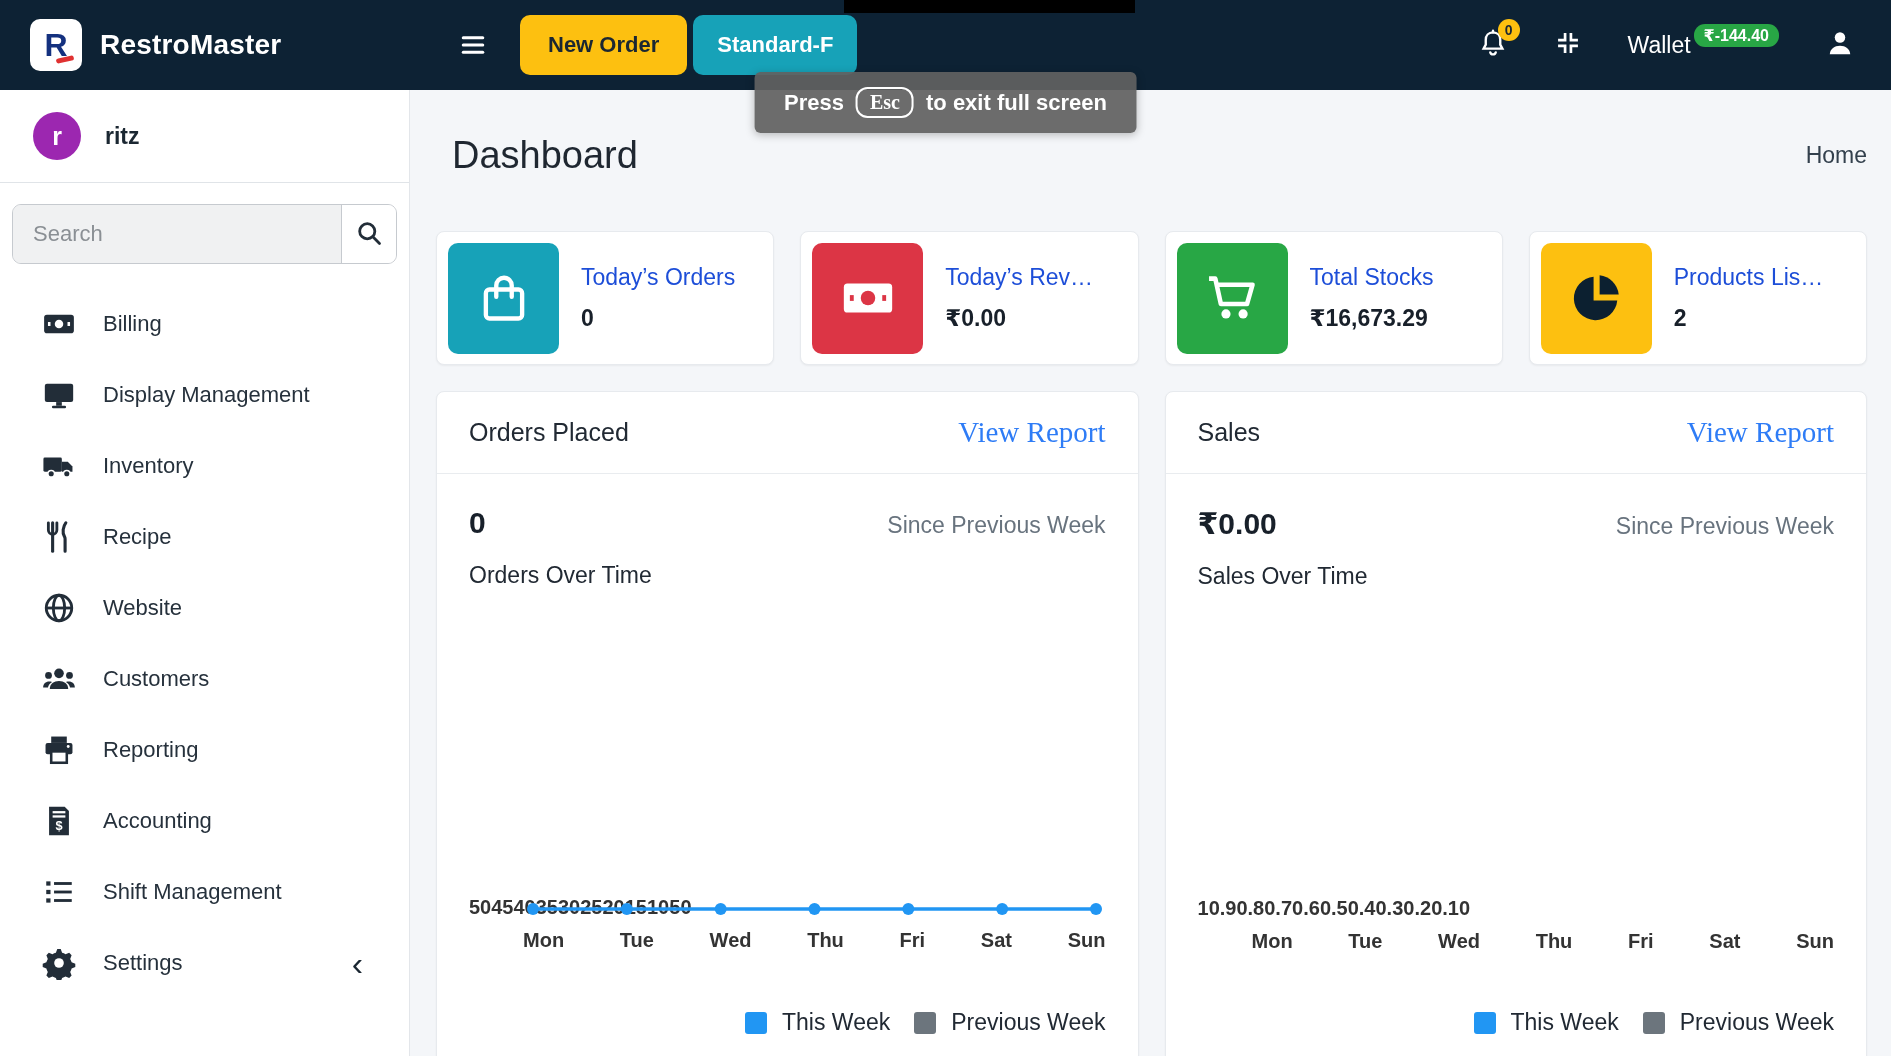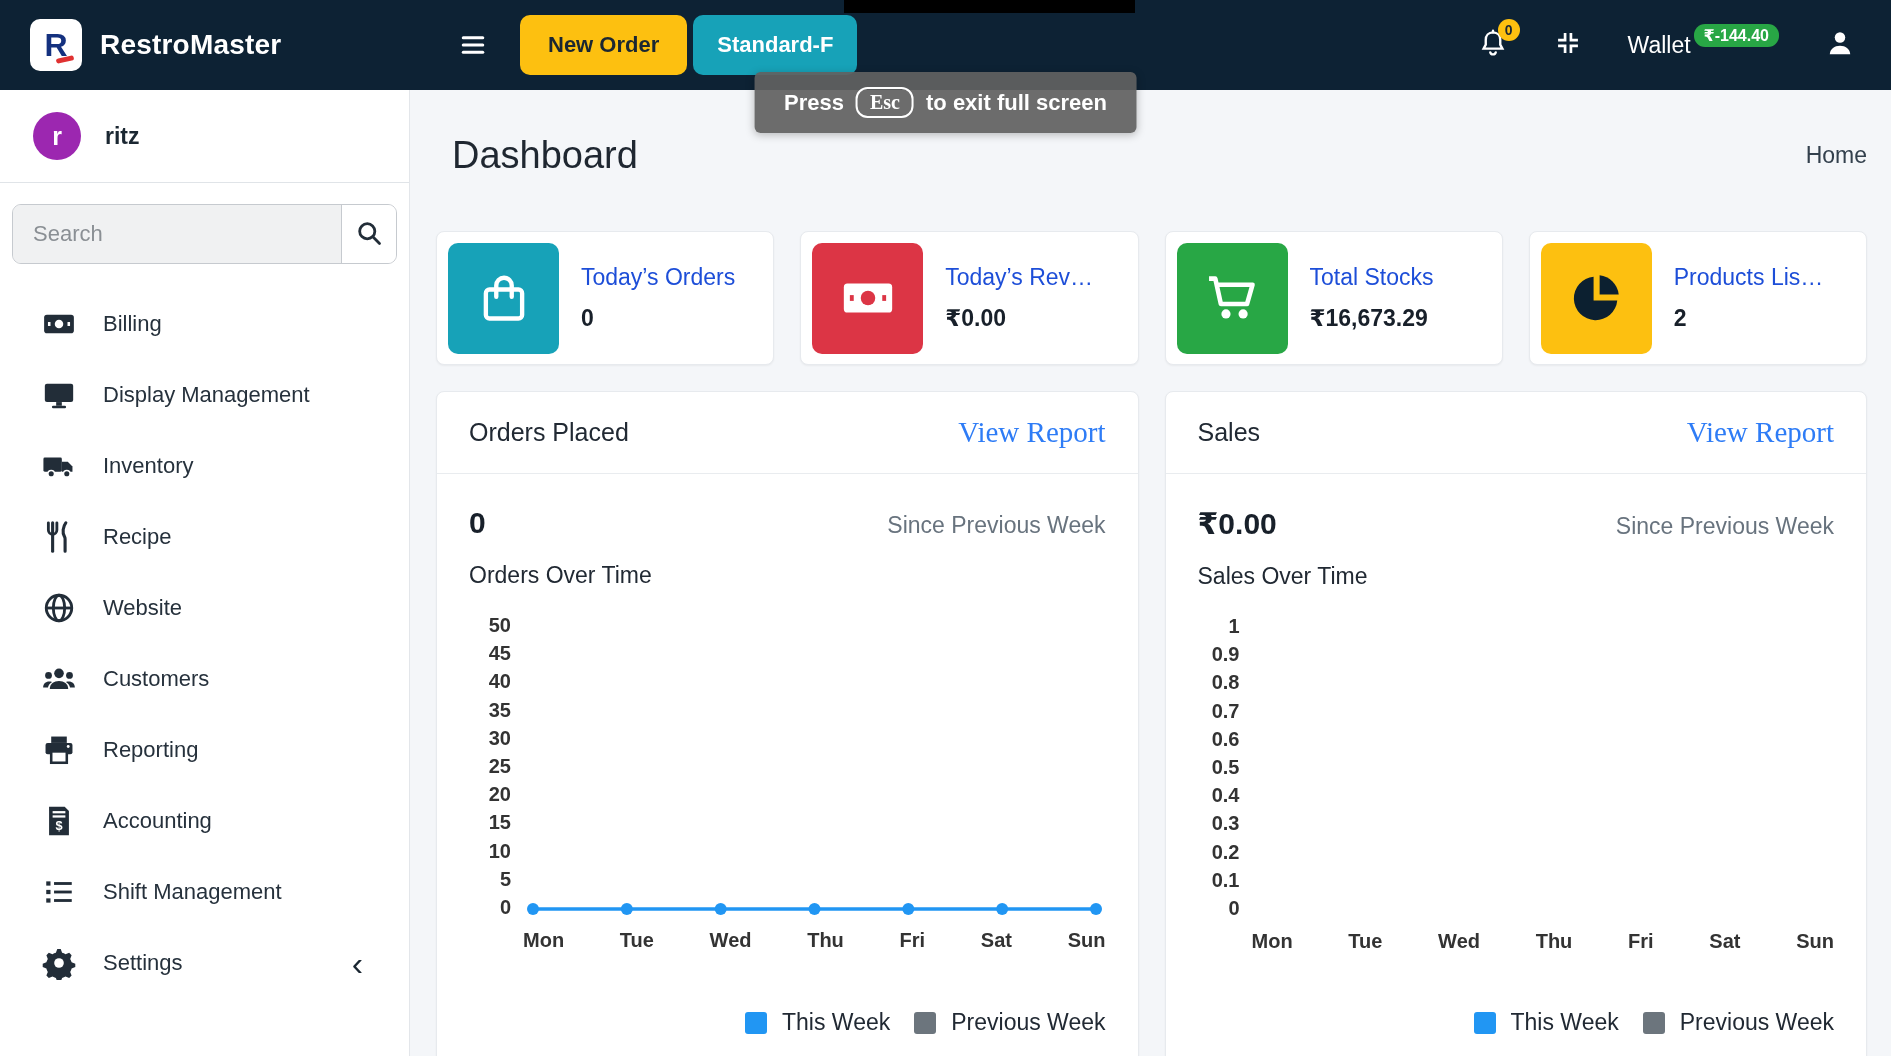--- a/index.html
+++ b/index.html
@@ -65,21 +65,21 @@
   .panel-head{display:flex;align-items:center;justify-content:space-between;padding:24px 32px;border-bottom:1px solid #e9ecef;}
   .panel-title{font-size:25px;font-weight:500;color:#212933;}
   .panel-link{font-size:29px;color:#2e7cf6;cursor:pointer;font-family:Liberation Serif, serif;}
   .panel-body{flex:1;display:flex;flex-direction:column;padding:20px 32px 30px 32px;}
   .value-row{display:flex;align-items:baseline;justify-content:space-between;margin-top:12px;}
   .big-value{font-size:30px;font-weight:700;color:#18202a;}
   .compare{font-size:23px;color:#68737e;}
   .chart-title{font-size:23px;color:#212933;margin-top:22px;}
 
   .chart{display:grid;grid-template-columns:54px 1fr;grid-template-rows:1fr 42px;height:344px;margin-top:26px;}
-  .y-labels{display:flex;flex-direction:column;justify-content:space-between;align-items:flex-end;padding-right:12px;font-size:20px;font-weight:600;color:#333;line-height:1;}
+  .y-labels{display:flex;flex-direction:row;justify-content:space-between;align-items:flex-end;padding-right:12px;font-size:20px;font-weight:600;color:#333;line-height:1;}
   .plot{position:relative;}
   .plot svg{position:absolute;left:0;top:0;}
   .x-labels{grid-column:2;display:flex;justify-content:space-between;align-items:flex-start;padding-top:12px;font-size:20px;font-weight:600;color:#333;}
 
   .legend{margin-top:auto;display:flex;justify-content:flex-end;align-items:center;gap:24px;padding-top:20px;}
   .legend-item{display:flex;align-items:center;gap:15px;cursor:pointer;font-size:23px;color:#212933;}
   .swatch{width:22px;height:22px;border-radius:3px;display:inline-block;}
 </style>
 </head>
 <body>

